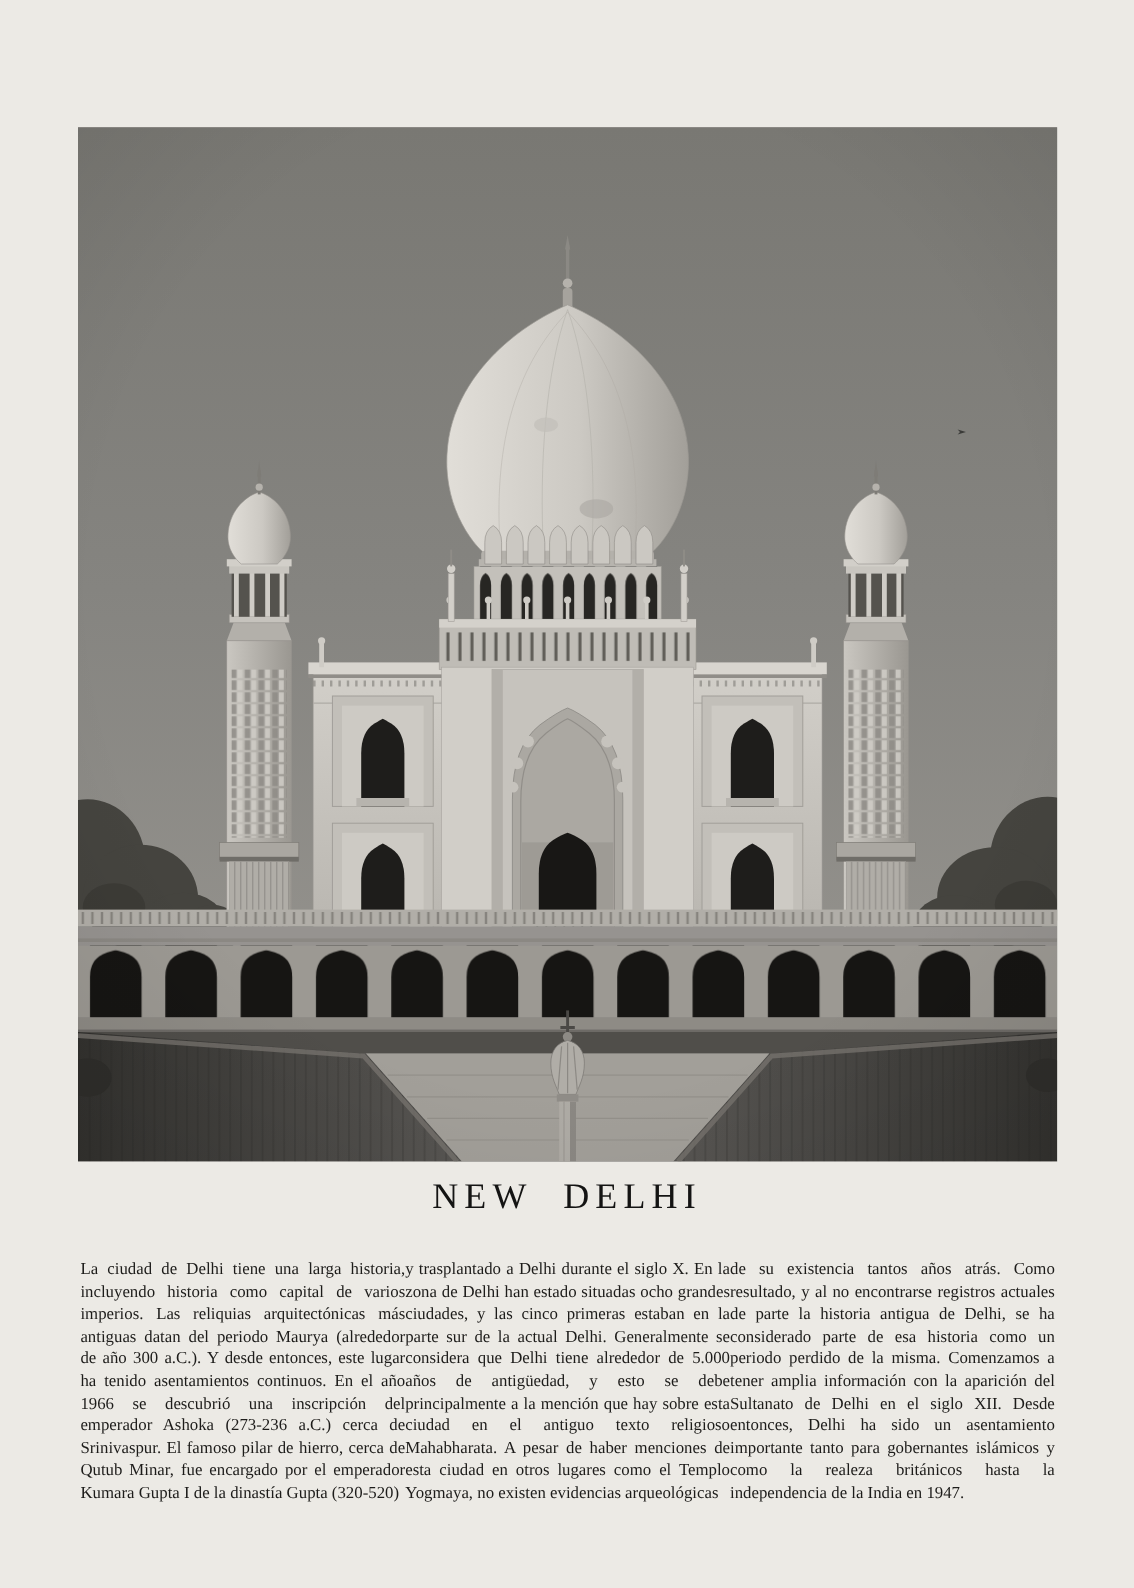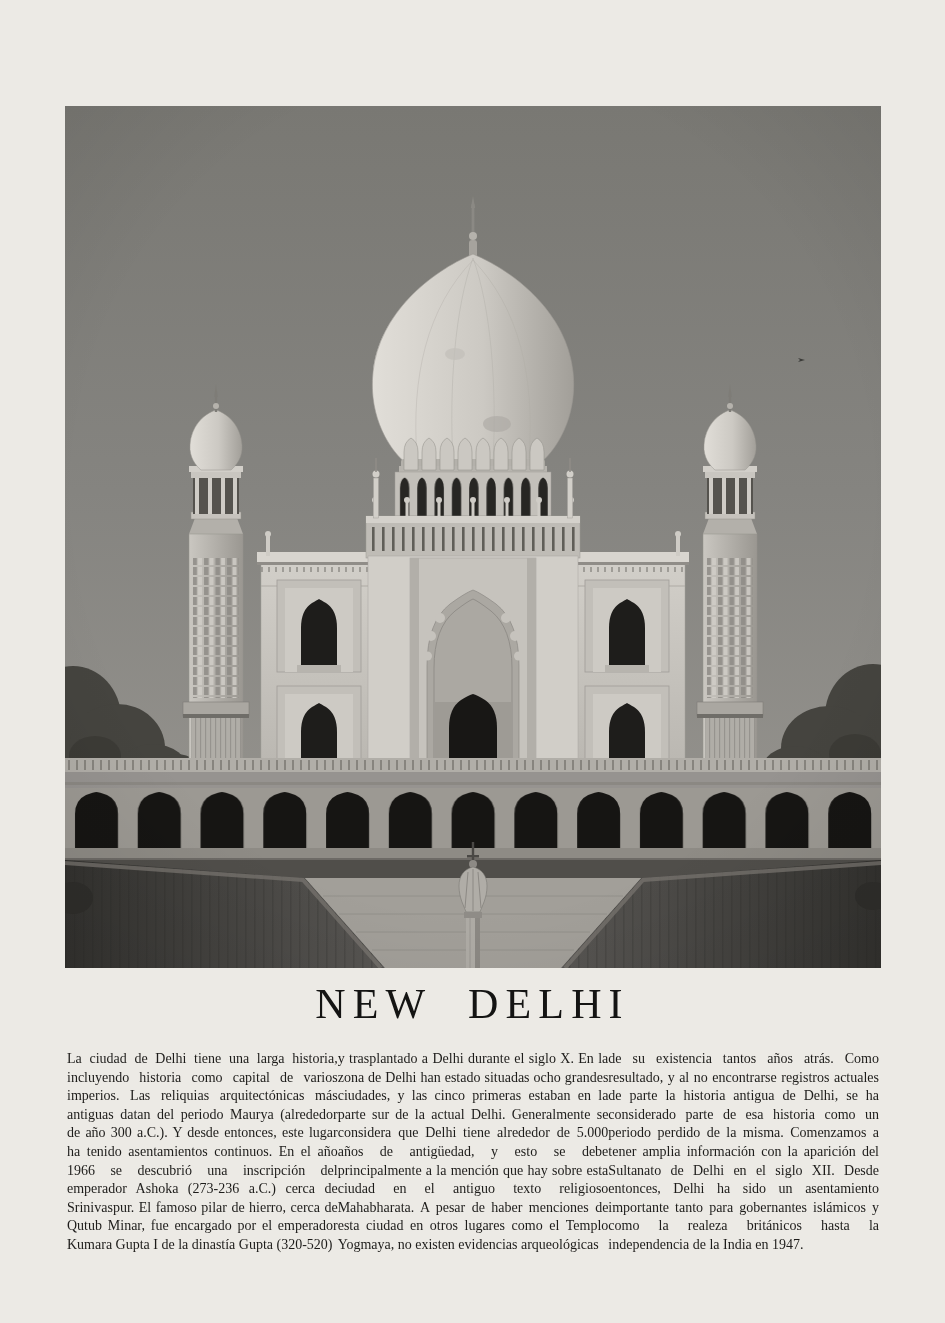--- a/index.html
+++ b/index.html
@@ -13,21 +13,21 @@
   .poster{position:absolute;inset:0;}
   .photo{
     position:absolute;left:65px;top:106px;width:816px;height:862px;
     background:#84827e;overflow:hidden;
   }
   .photo svg{display:block;width:100%;height:100%;}
   .title{
     position:absolute;left:0;right:0;top:981px;
     text-align:center;
     font-family:"Liberation Serif", serif;
-    font-size:42px;line-height:1.1;
+    font-size:30px;line-height:1.1;
     letter-spacing:0.17em;
     word-spacing:0.45em;
     color:#141413;
     font-weight:normal;
   }
   .columns{
     position:absolute;left:67px;top:1050px;width:812px;
     display:flex;
   }
   .col{

